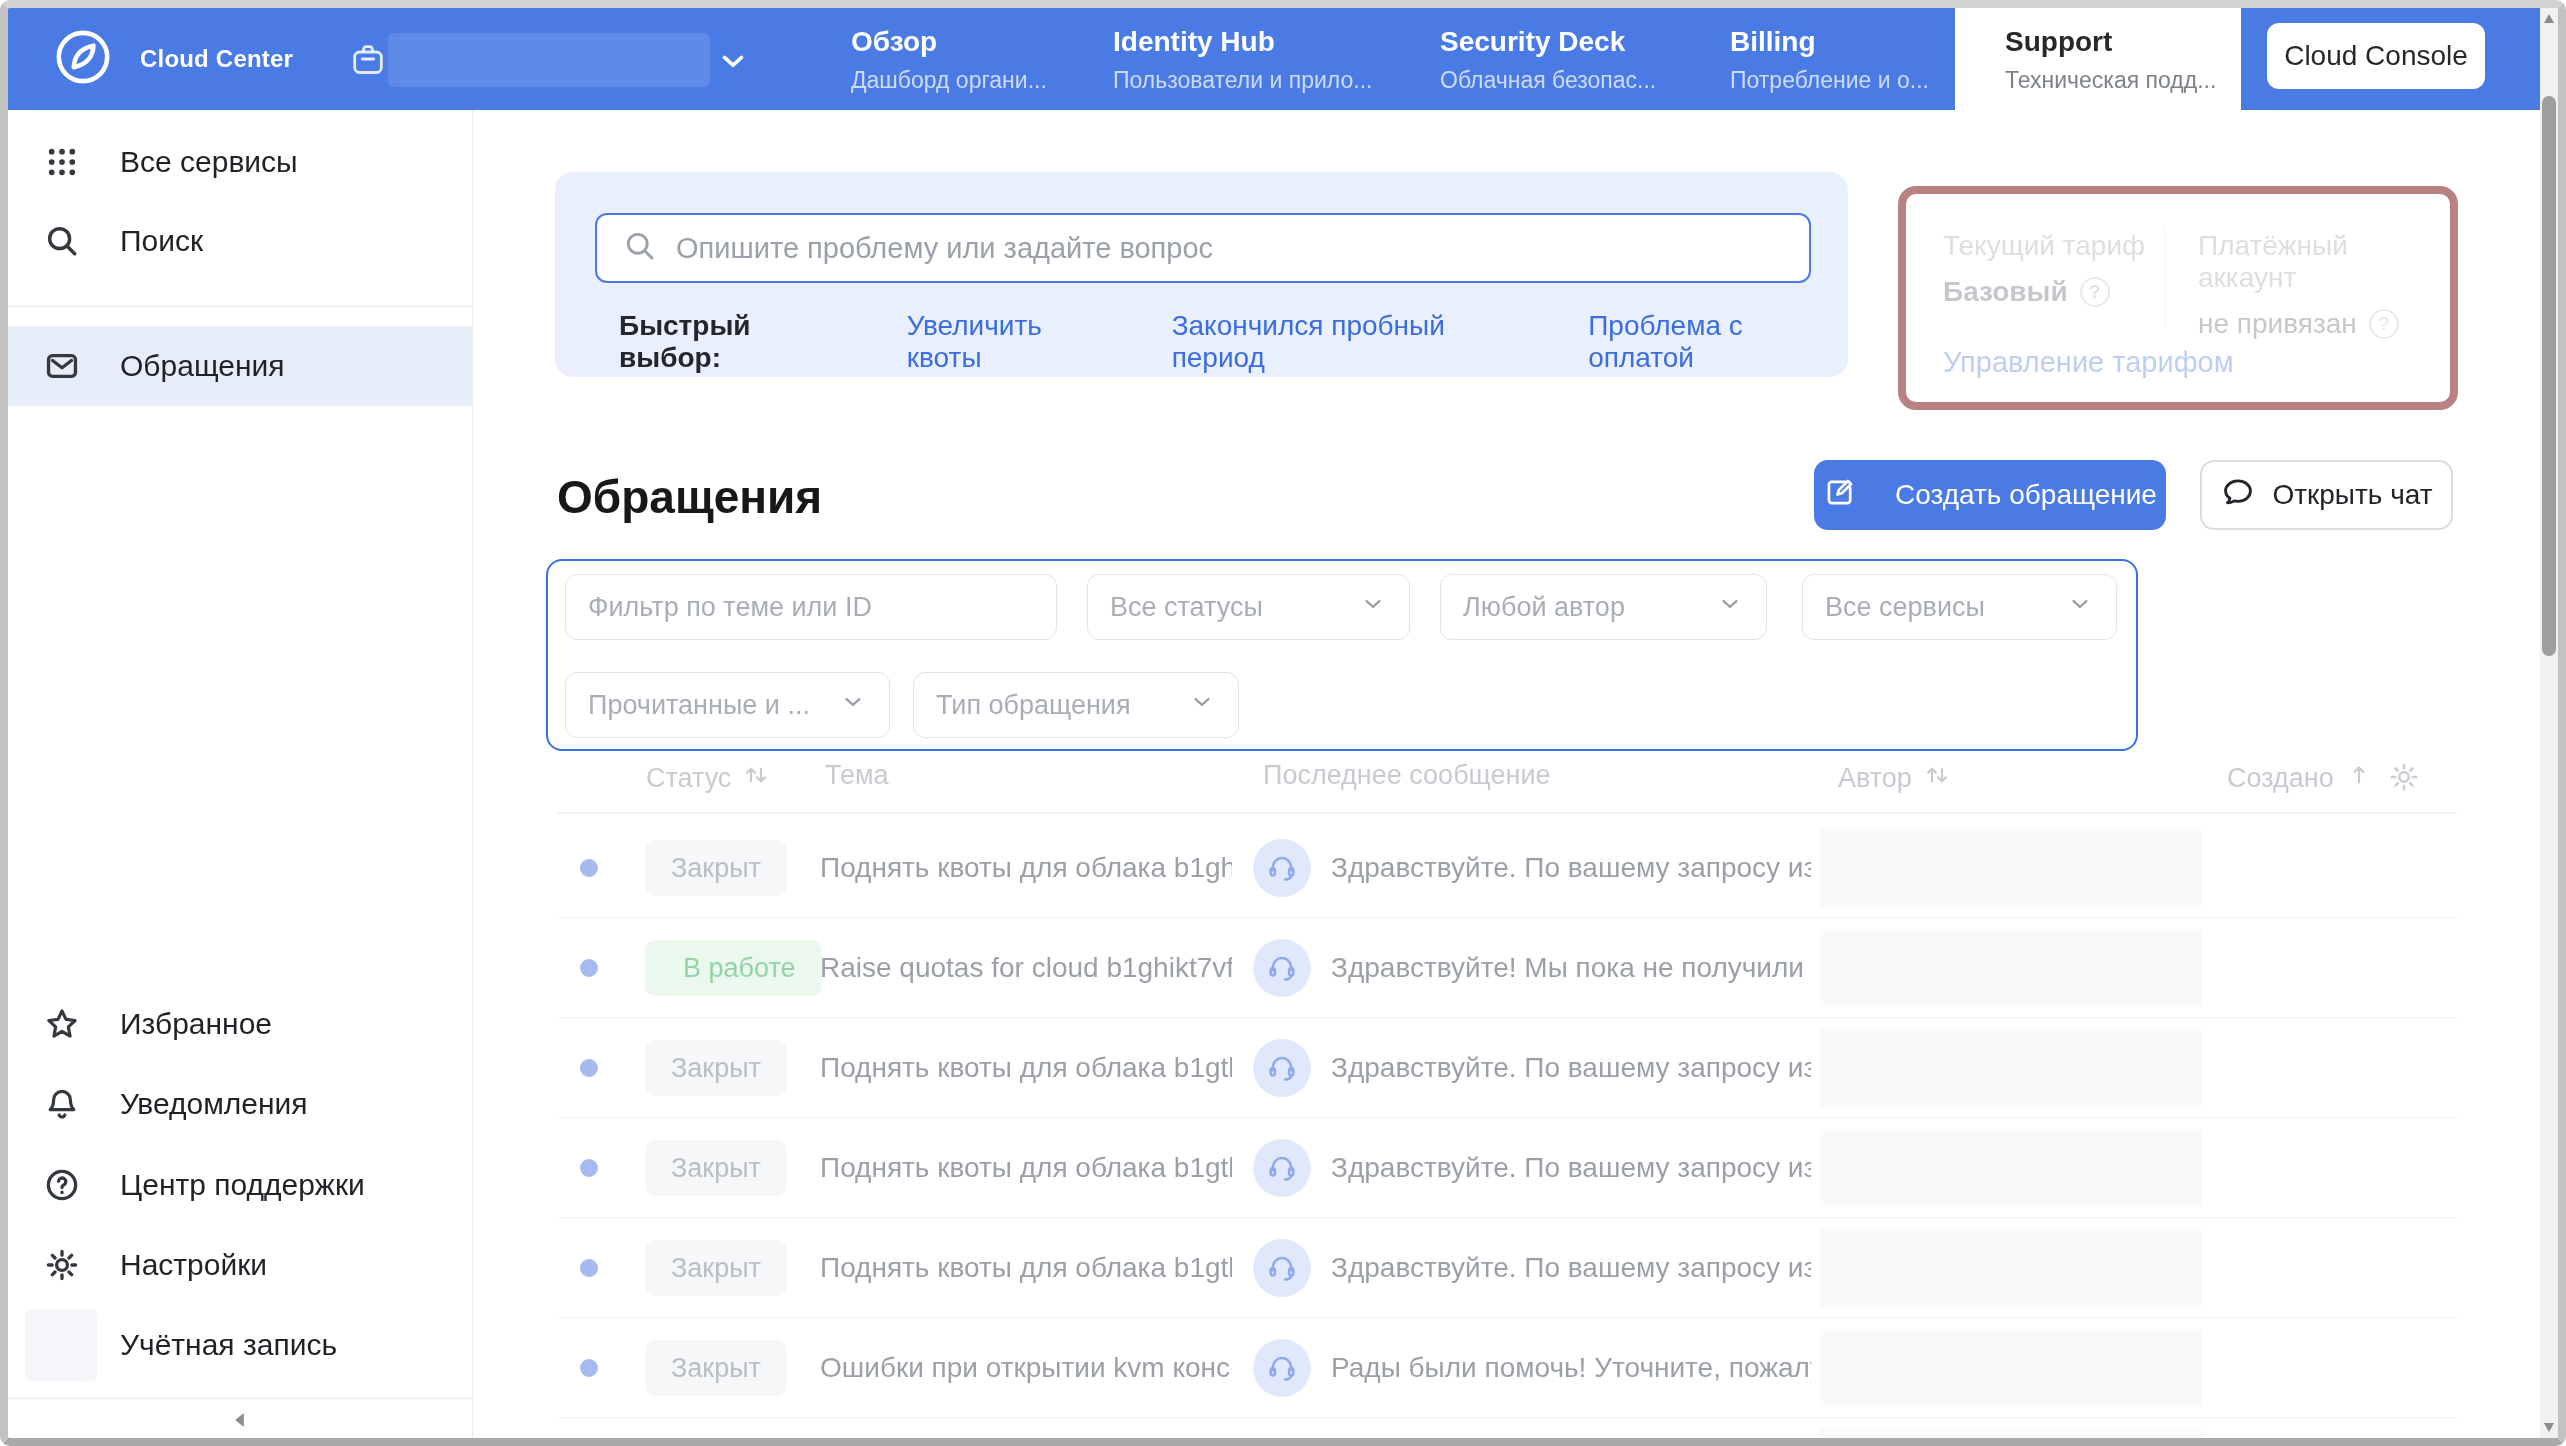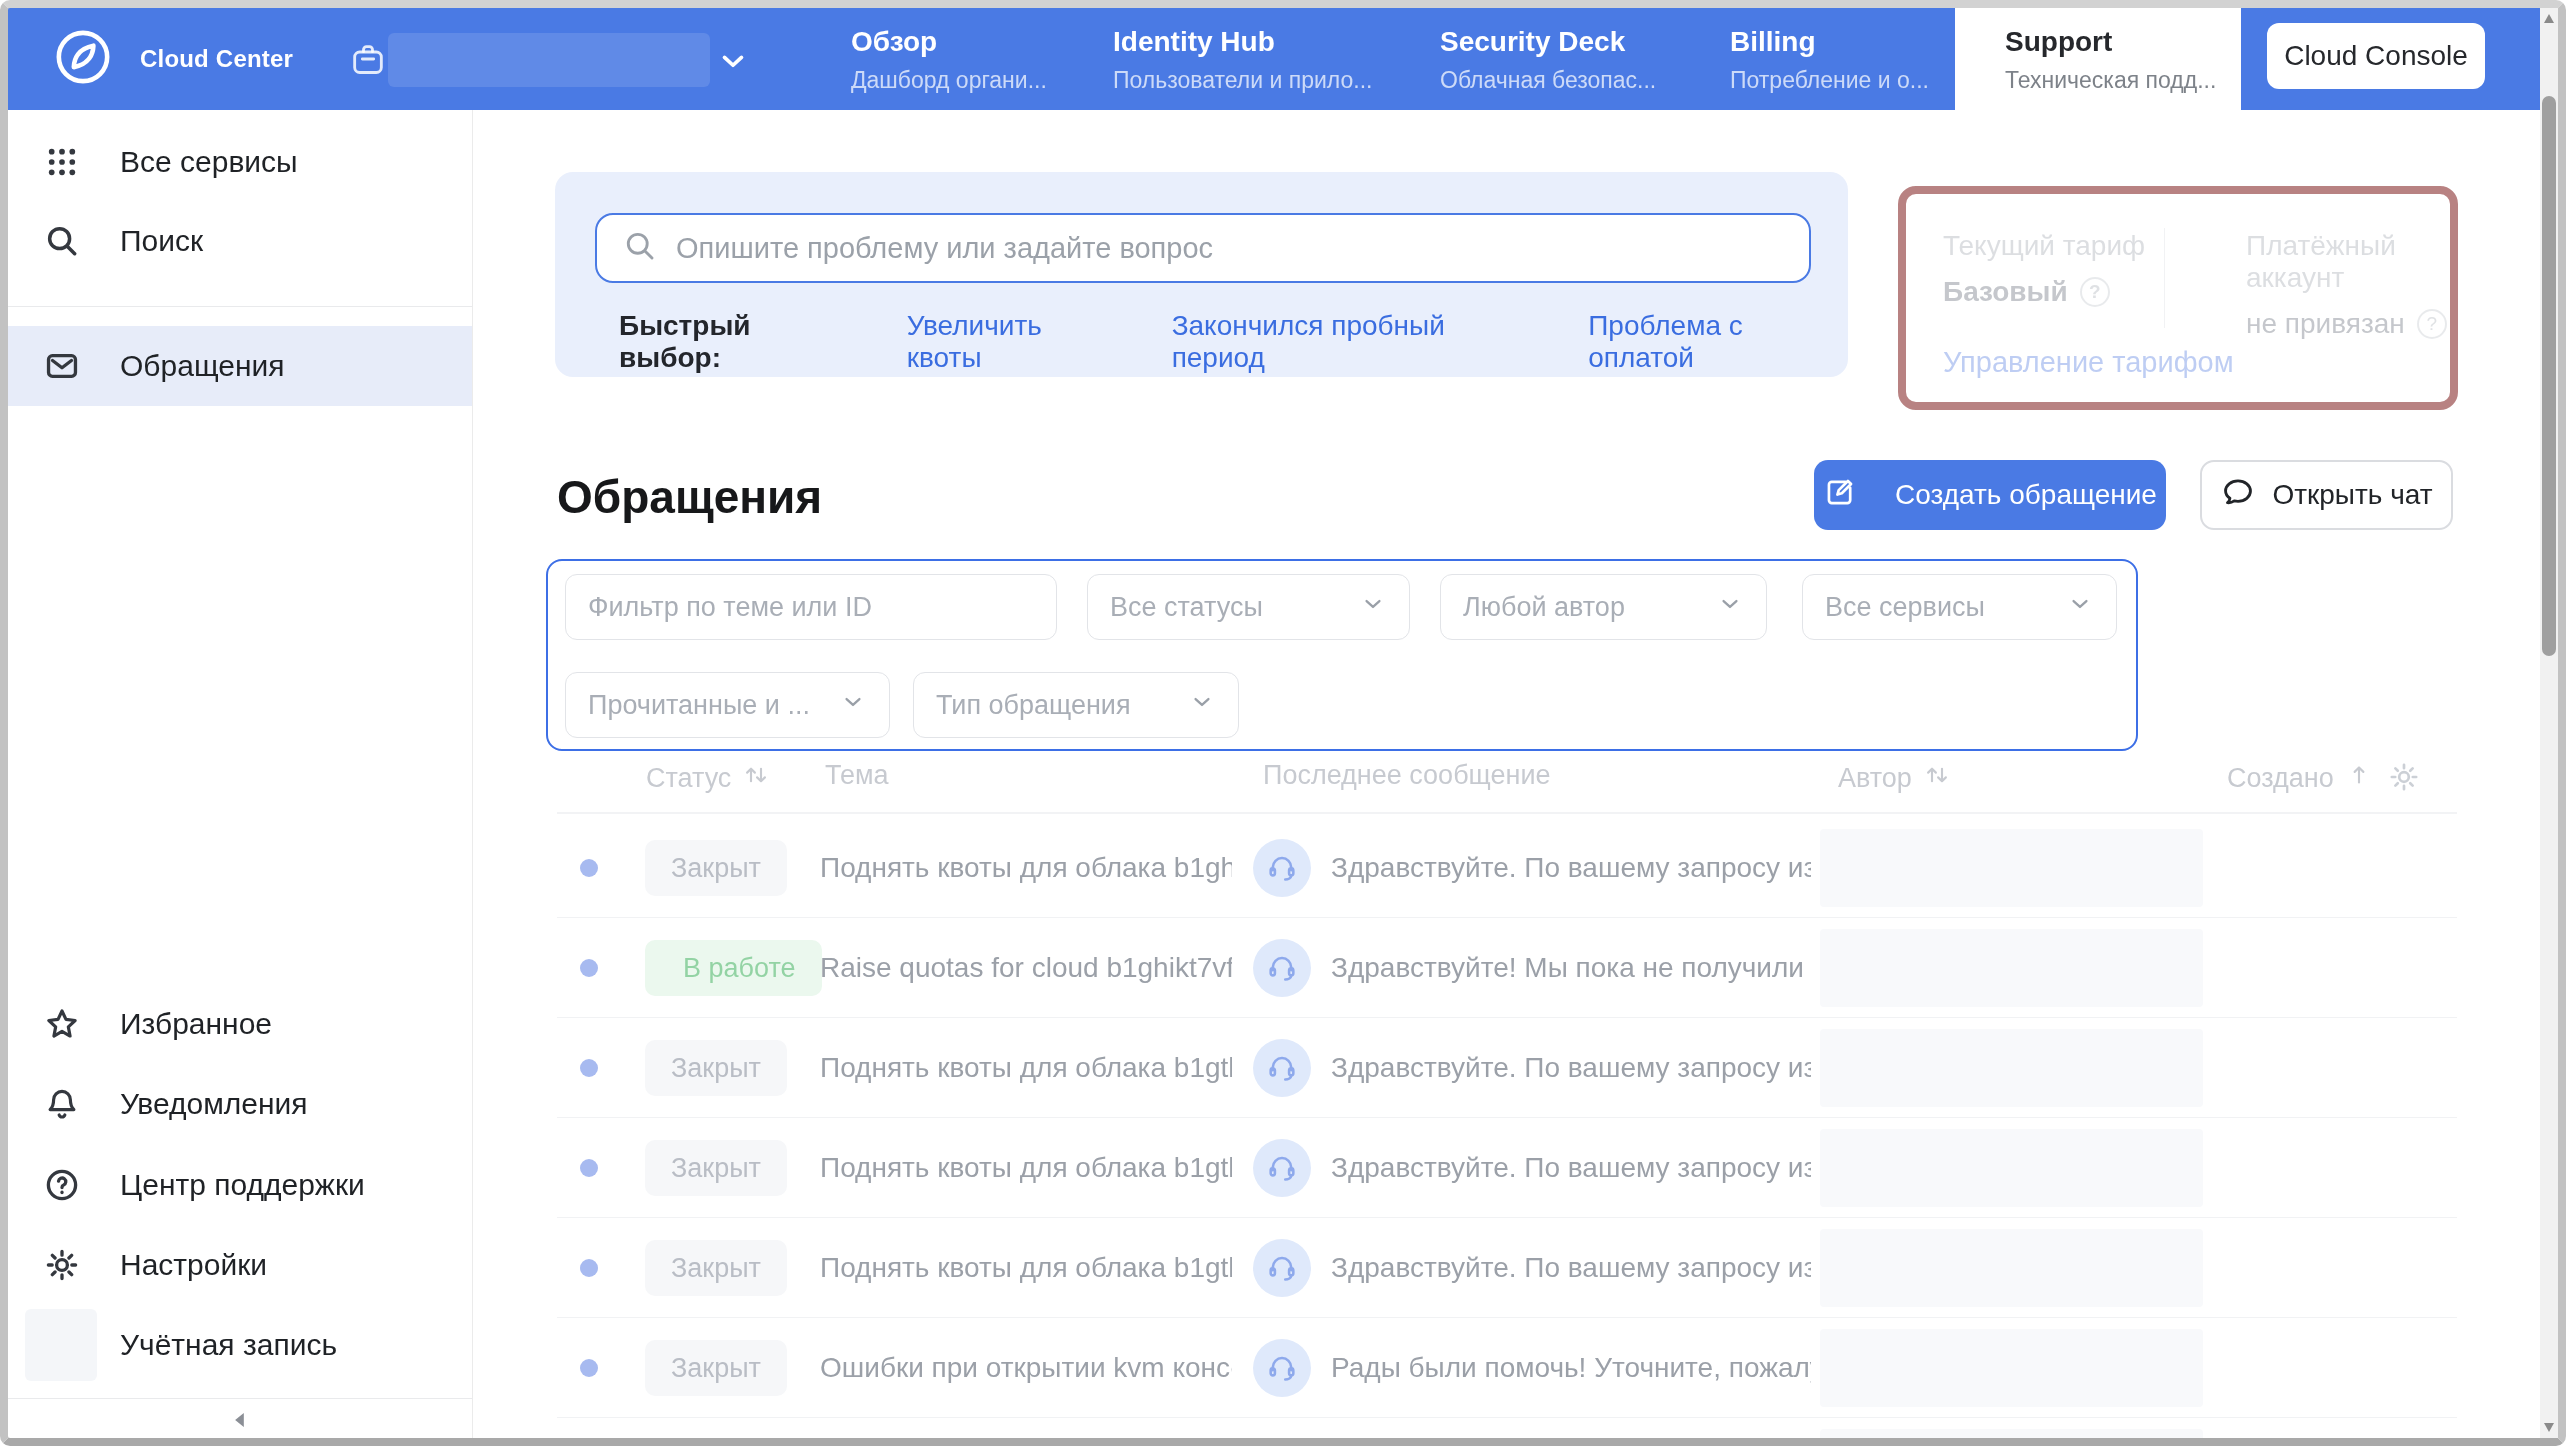--- a/index.html
+++ b/index.html
@@ -39,33 +39,33 @@
   .sb-avatar { width:72px; height:72px; margin-left:17px; background:#f4f6f9; border-radius:6px; }
   .sb-avatar + .sb-label { margin-left:23px; }
   .collapse { position:absolute; left:219px; top:1297px; color:#8b8f96; cursor:pointer; }
 
   
   .main { position:absolute; left:473px; top:110px; width:2067px; height:1328px; background:#fff; }
 
   .search-panel { position:absolute; left:82px; top:62px; width:1293px; height:205px;
     background:#e9effc; border-radius:18px; }
   .search-box { position:absolute; left:40px; top:41px; width:1216px; height:70px; background:#fff;
-    border:2.5px solid #4a7ae4; border-radius:18px; display:flex; align-items:center; }
+    border:2.5px solid #4a7ae4; border-radius:12px; display:flex; align-items:center; }
   .search-box .mag { margin-left:25px; color:#9ba1a9; }
   .search-box input { border:none; outline:none; flex:1; margin-left:18px; font-size:29px;
     color:#3a3f47; font-family:inherit; background:transparent; }
   .search-box input::placeholder { color:#9ba1a9; }
   .quick-row { position:absolute; left:64px; top:138px; display:flex; align-items:center; gap:54px; }
   .quick-label { font-size:28px; color:#23262c; font-weight:bold; }
   .quick-link { font-size:28px; color:#3a6de0; cursor:pointer; }
 
   .tariff-card { position:absolute; left:1425px; top:76px; width:560px; height:224px;
     border:8px solid #7f1d1d; border-radius:18px; opacity:.55; }
   .tc-col { position:absolute; top:36px; }
-  .tc-col1 { left:37px; } .tc-col2 { left:292px;margin-left:48px; }
+  .tc-col1 { left:37px; } .tc-col2 { left:292px; }
   .tc-label { font-size:28px; color:#c0c4ca; }
   .tc-value { font-size:28px; color:#969ba3; margin-top:14px; display:flex; align-items:center; gap:12px; }
   .tc-col1 .tc-value { font-weight:bold; }
   .tc-q { width:30px; height:30px; border:2px solid #d7dade; border-radius:50%; color:#c6cacf;
     font-size:19px; display:inline-flex; align-items:center; justify-content:center; }
   .tc-div { position:absolute; left:258px; top:34px; width:1px; height:100px; background:#e7e9ec; }
   .tc-link { position:absolute; left:37px; top:152px; font-size:29px; color:#8aa6ea; cursor:pointer; }
 
   .page-title { position:absolute; left:84px; top:360px; font-size:46px; font-weight:bold; color:#17181a; }
   .btn { position:absolute; top:350px; height:70px; border-radius:14px; display:flex; align-items:center;

